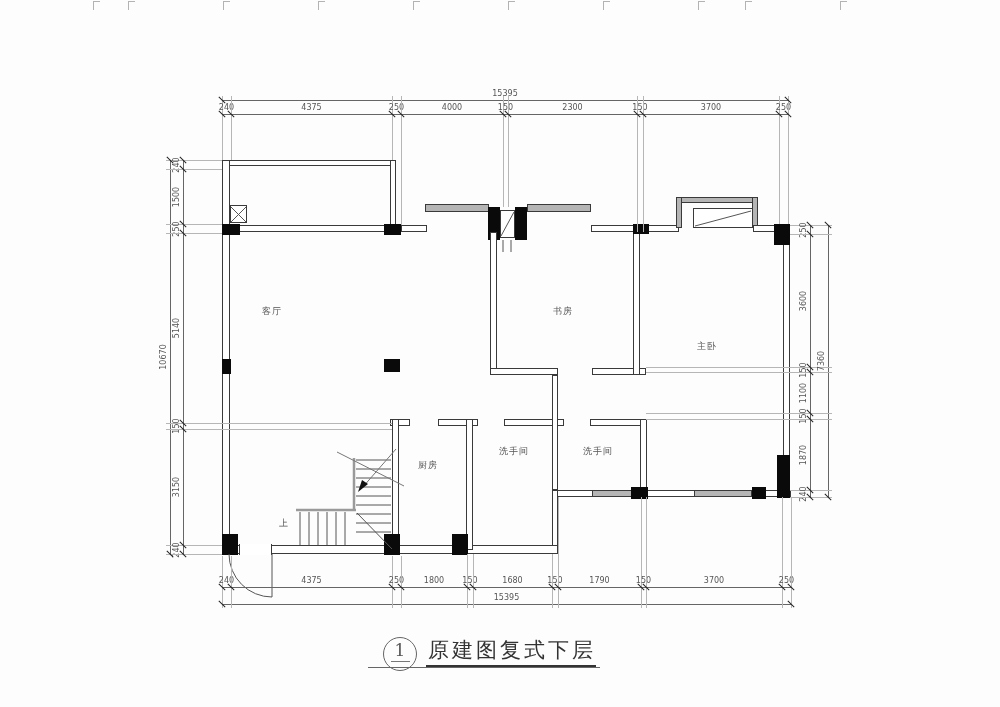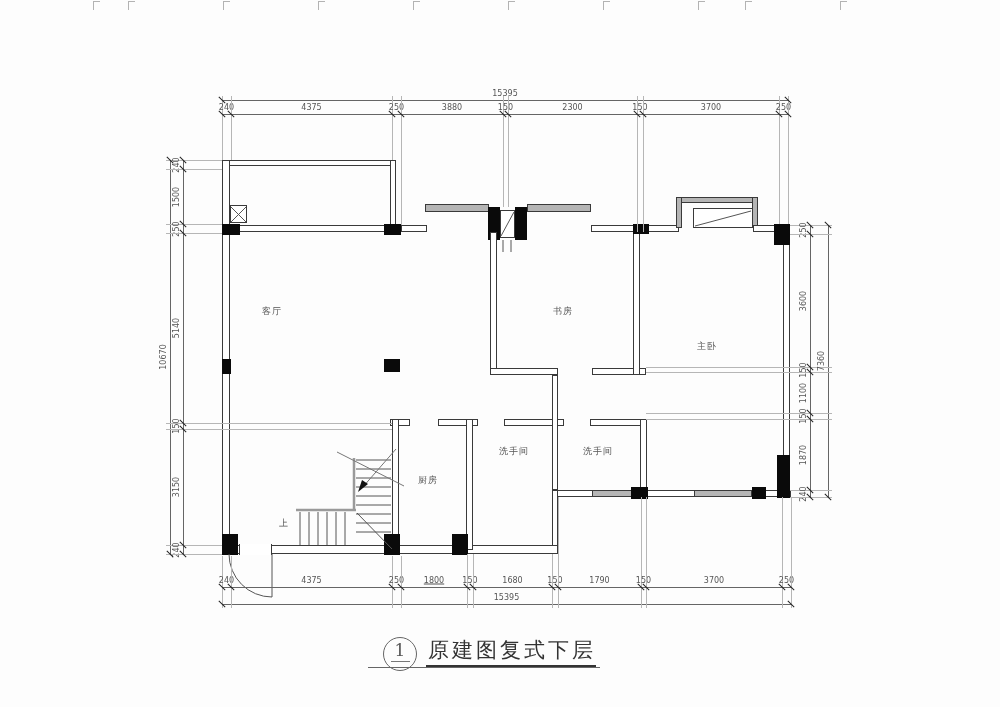--- a/index.html
+++ b/index.html
@@ -143,41 +143,41 @@
       <line x1="396" y1="449" x2="362" y2="488"></line>
     </g>
     <polygon points="358,492 368,484 362,480" fill="#111" stroke="none"></polygon>
 
     <path d="M229,554 A43,43 0 0 0 272,597" stroke="#555" stroke-width="1" fill="none"></path>
   </svg>
 
   <div class="lbl room" style="left:272px;top:311px">客厅</div>
   <div class="lbl room" style="left:563px;top:311px">书房</div>
   <div class="lbl room" style="left:707px;top:346px">主卧</div>
-  <div class="lbl room" style="left:428px;top:480px">厨房</div>
+  <div class="lbl room" style="left:428px;top:465px">厨房</div>
   <div class="lbl room" style="left:514px;top:451px">洗手间</div>
   <div class="lbl room" style="left:598px;top:451px">洗手间</div>
   <div class="lbl room" style="left:284px;top:523px">上</div>
 
   <div id="dims">
       <div class="dline" style="left: 222px; top: 114px; width: 566px; height: 1px;"></div>
       <div class="dline" style="left: 222px; top: 100px; width: 566px; height: 1px;"></div>
       <div class="ext" style="left: 222px; top: 96px; width: 1px; height: 64px;"></div>
       <div class="tick" style="left: 222px; top: 114px;"></div>
       <div class="tick" style="left: 222px; top: 100px;"></div>
       <div class="lbl dim" style="left: 226.5px; top: 107px;">240</div>
       <div class="ext" style="left: 231px; top: 96px; width: 1px; height: 64px;"></div>
       <div class="tick" style="left: 231px; top: 114px;"></div>
       <div class="lbl dim" style="left: 311.5px; top: 107px;">4375</div>
       <div class="ext" style="left: 392px; top: 96px; width: 1px; height: 64px;"></div>
       <div class="tick" style="left: 392px; top: 114px;"></div>
       <div class="lbl dim" style="left: 396.5px; top: 107px;">250</div>
       <div class="ext" style="left: 401px; top: 96px; width: 1px; height: 129px;"></div>
       <div class="tick" style="left: 401px; top: 114px;"></div>
-      <div class="lbl dim" style="left: 452px; top: 107px;">3880</div>
+      <div class="lbl dim" style="left: 452px; top: 107px;">4000</div>
       <div class="ext" style="left: 503px; top: 96px; width: 1px; height: 111px;"></div>
       <div class="tick" style="left: 503px; top: 114px;"></div>
       <div class="lbl dim" style="left: 505.5px; top: 107px;">150</div>
       <div class="ext" style="left: 508px; top: 96px; width: 1px; height: 111px;"></div>
       <div class="tick" style="left: 508px; top: 114px;"></div>
       <div class="lbl dim" style="left: 572.5px; top: 107px;">2300</div>
       <div class="ext" style="left: 637px; top: 96px; width: 1px; height: 136px;"></div>
       <div class="tick" style="left: 637px; top: 114px;"></div>
       <div class="lbl dim" style="left: 640px; top: 107px;">150</div>
       <div class="ext" style="left: 643px; top: 96px; width: 1px; height: 136px;"></div>
@@ -197,21 +197,21 @@
       <div class="tick" style="left: 222px; top: 604px;"></div>
       <div class="lbl dim" style="left: 226.5px; top: 580px;">240</div>
       <div class="ext" style="left: 231px; top: 556px; width: 1px; height: 52px;"></div>
       <div class="tick" style="left: 231px; top: 587px;"></div>
       <div class="lbl dim" style="left: 311.5px; top: 580px;">4375</div>
       <div class="ext" style="left: 392px; top: 556px; width: 1px; height: 52px;"></div>
       <div class="tick" style="left: 392px; top: 587px;"></div>
       <div class="lbl dim" style="left: 396.5px; top: 580px;">250</div>
       <div class="ext" style="left: 401px; top: 556px; width: 1px; height: 52px;"></div>
       <div class="tick" style="left: 401px; top: 587px;"></div>
-      <div class="lbl dim" style="left: 434px; top: 580px; text-decoration: underline;">1800</div>
+      <div class="lbl dim" style="left: 434px; top: 580px;">1800</div>
       <div class="ext" style="left: 467px; top: 554px; width: 1px; height: 54px;"></div>
       <div class="tick" style="left: 467px; top: 587px;"></div>
       <div class="lbl dim" style="left: 470px; top: 580px;">150</div>
       <div class="ext" style="left: 473px; top: 554px; width: 1px; height: 54px;"></div>
       <div class="tick" style="left: 473px; top: 587px;"></div>
       <div class="lbl dim" style="left: 512.5px; top: 580px;">1680</div>
       <div class="ext" style="left: 552px; top: 554px; width: 1px; height: 54px;"></div>
       <div class="tick" style="left: 552px; top: 587px;"></div>
       <div class="lbl dim" style="left: 555px; top: 580px;">150</div>
       <div class="ext" style="left: 558px; top: 497px; width: 1px; height: 111px;"></div>

